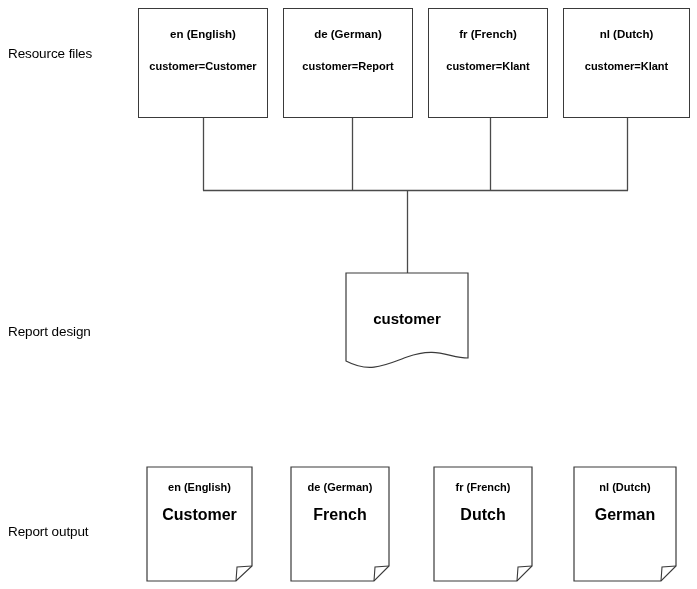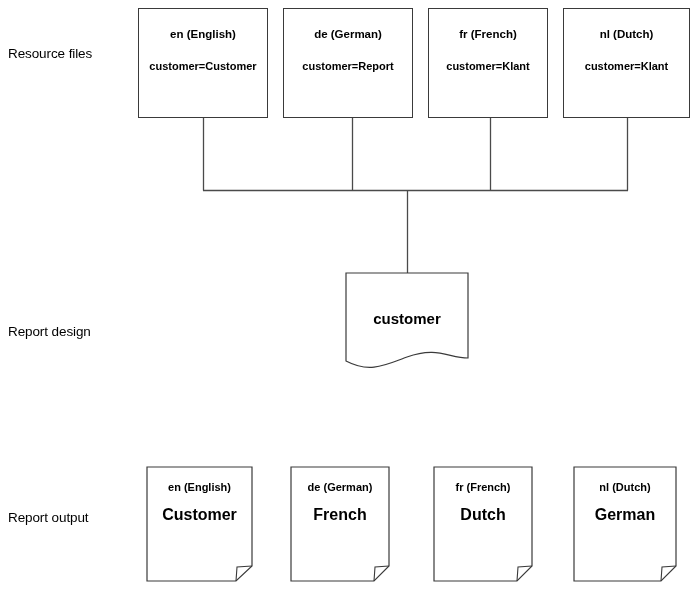--- a/index.html
+++ b/index.html
@@ -22,21 +22,21 @@
   .row-label {
     position: absolute;
     font-size: 13.5px;
     font-weight: normal;
     letter-spacing: -0.1px;
     color: #000000;
     white-space: nowrap;
   }
   #label-resource-files { left: 8px;  top: 46px; }
   #label-report-design  { left: 8px;  top: 324px; }
-  #label-report-output  { left: 8px;  top: 510px; }
+  #label-report-output  { left: 8px;  top: 524px; }
 
   .res-box {
     position: absolute;
     box-sizing: border-box;
     border: 1.2px solid #3a3a3a;
     background: #ffffff;
     display: flex;
     flex-direction: column;
     align-items: center;
     justify-content: flex-start;

